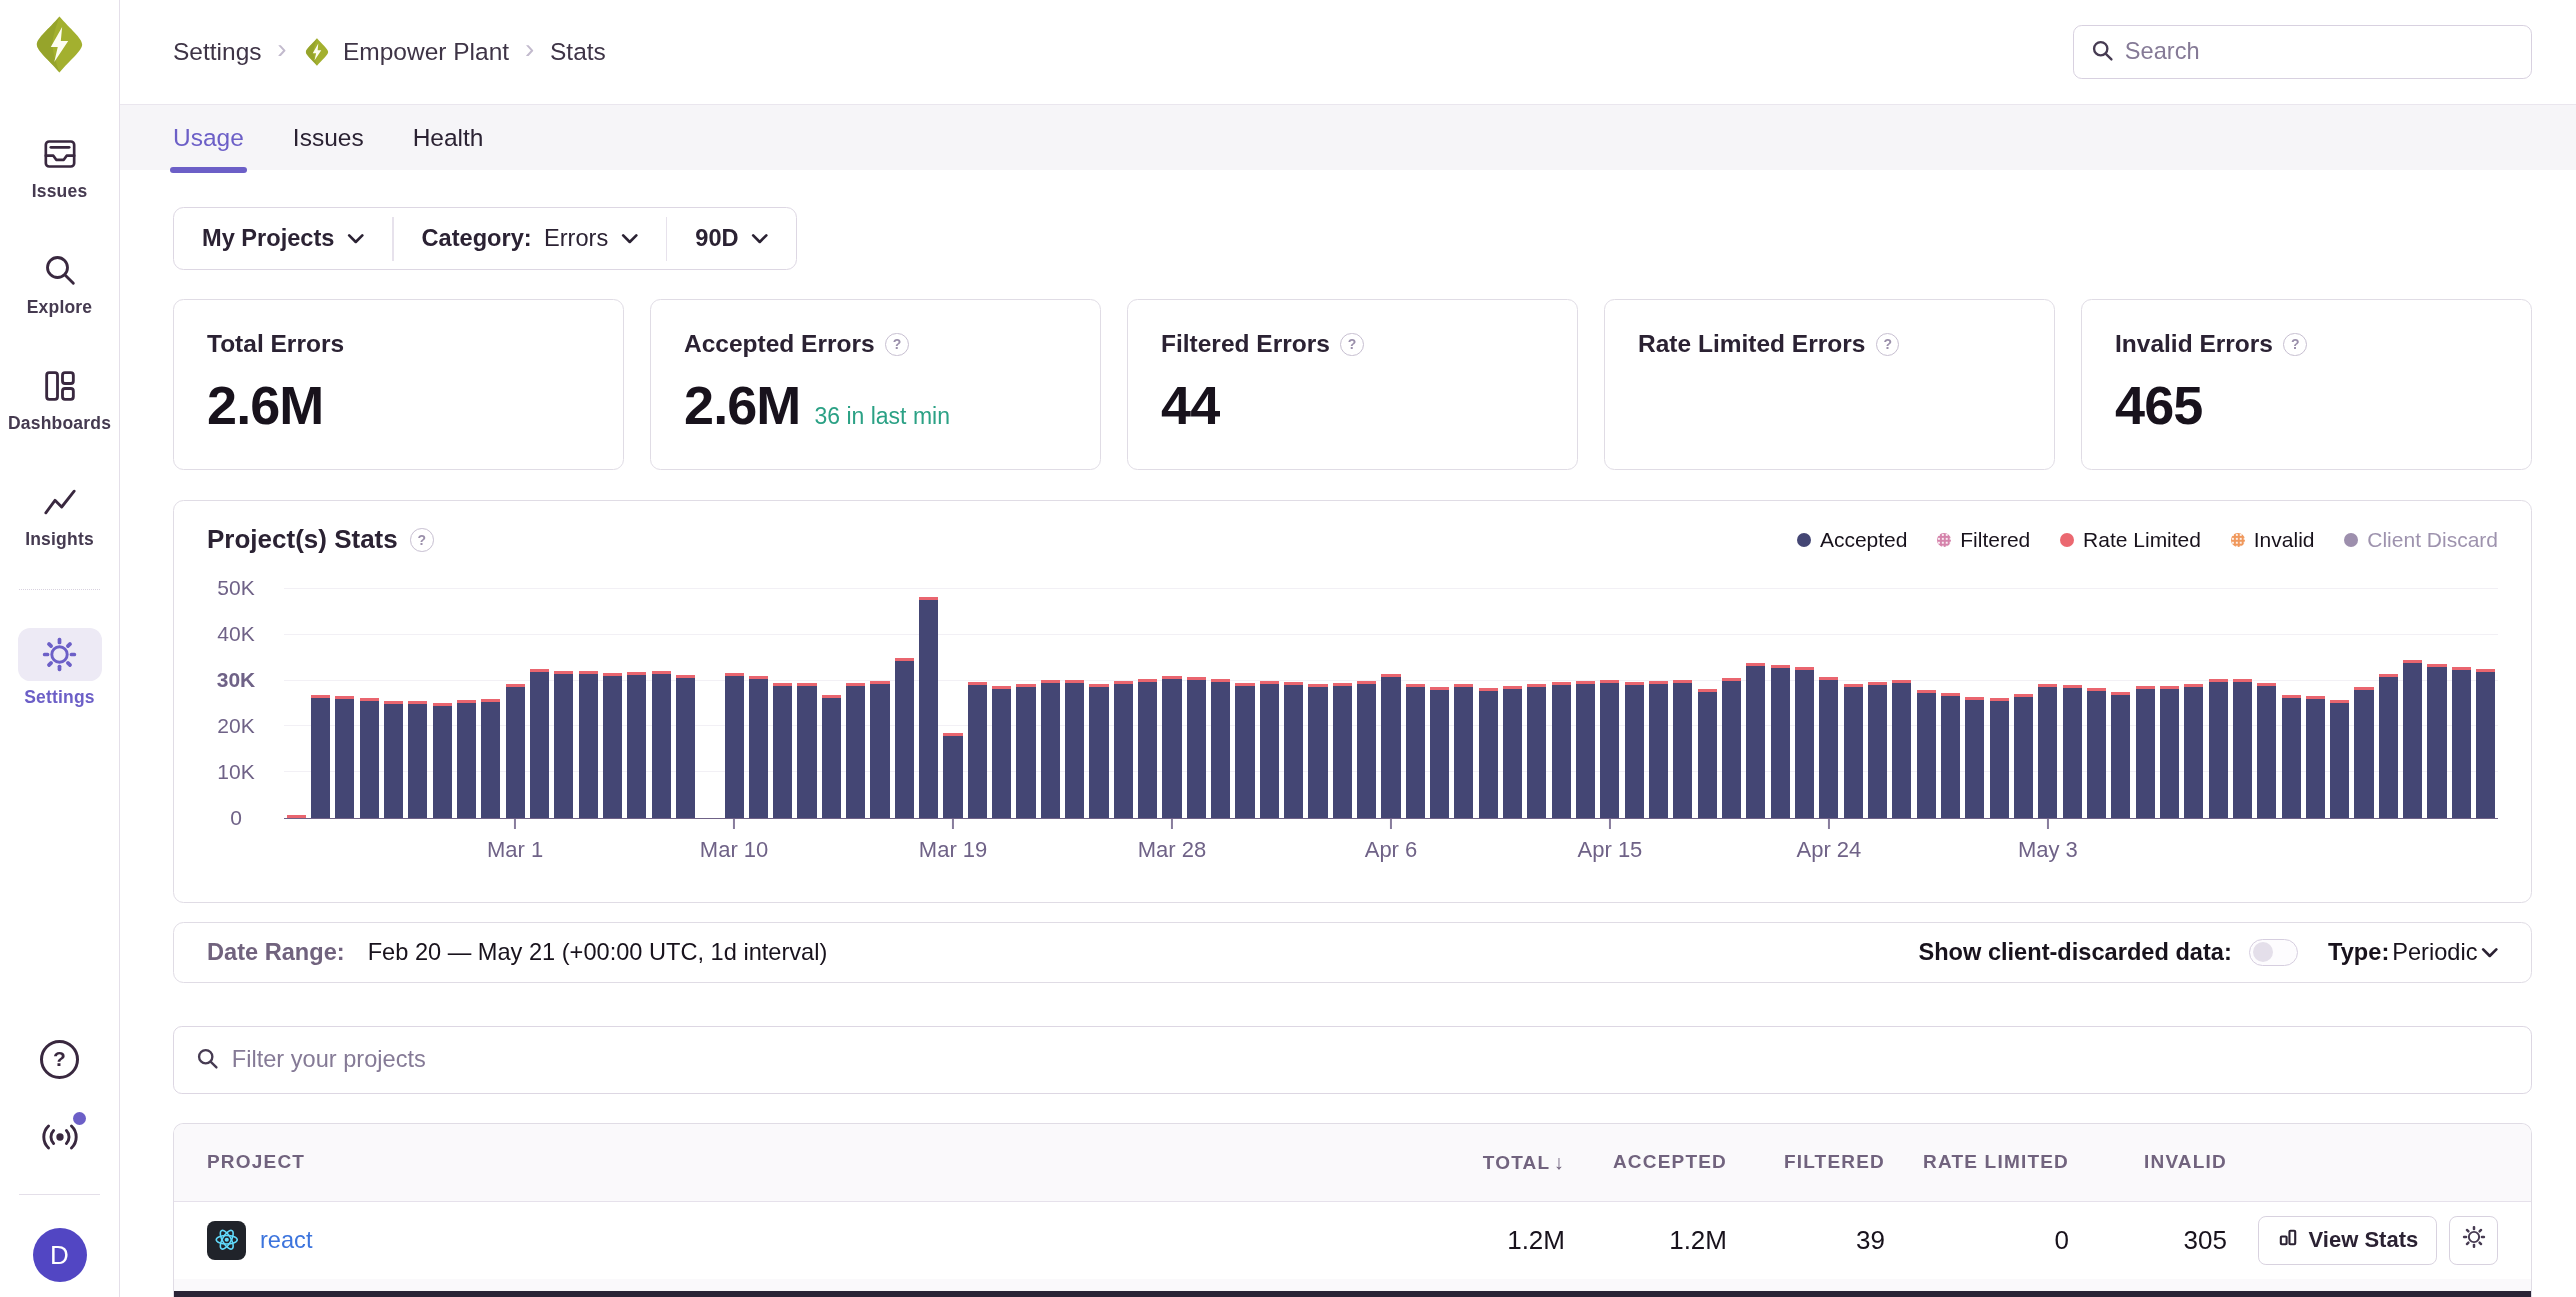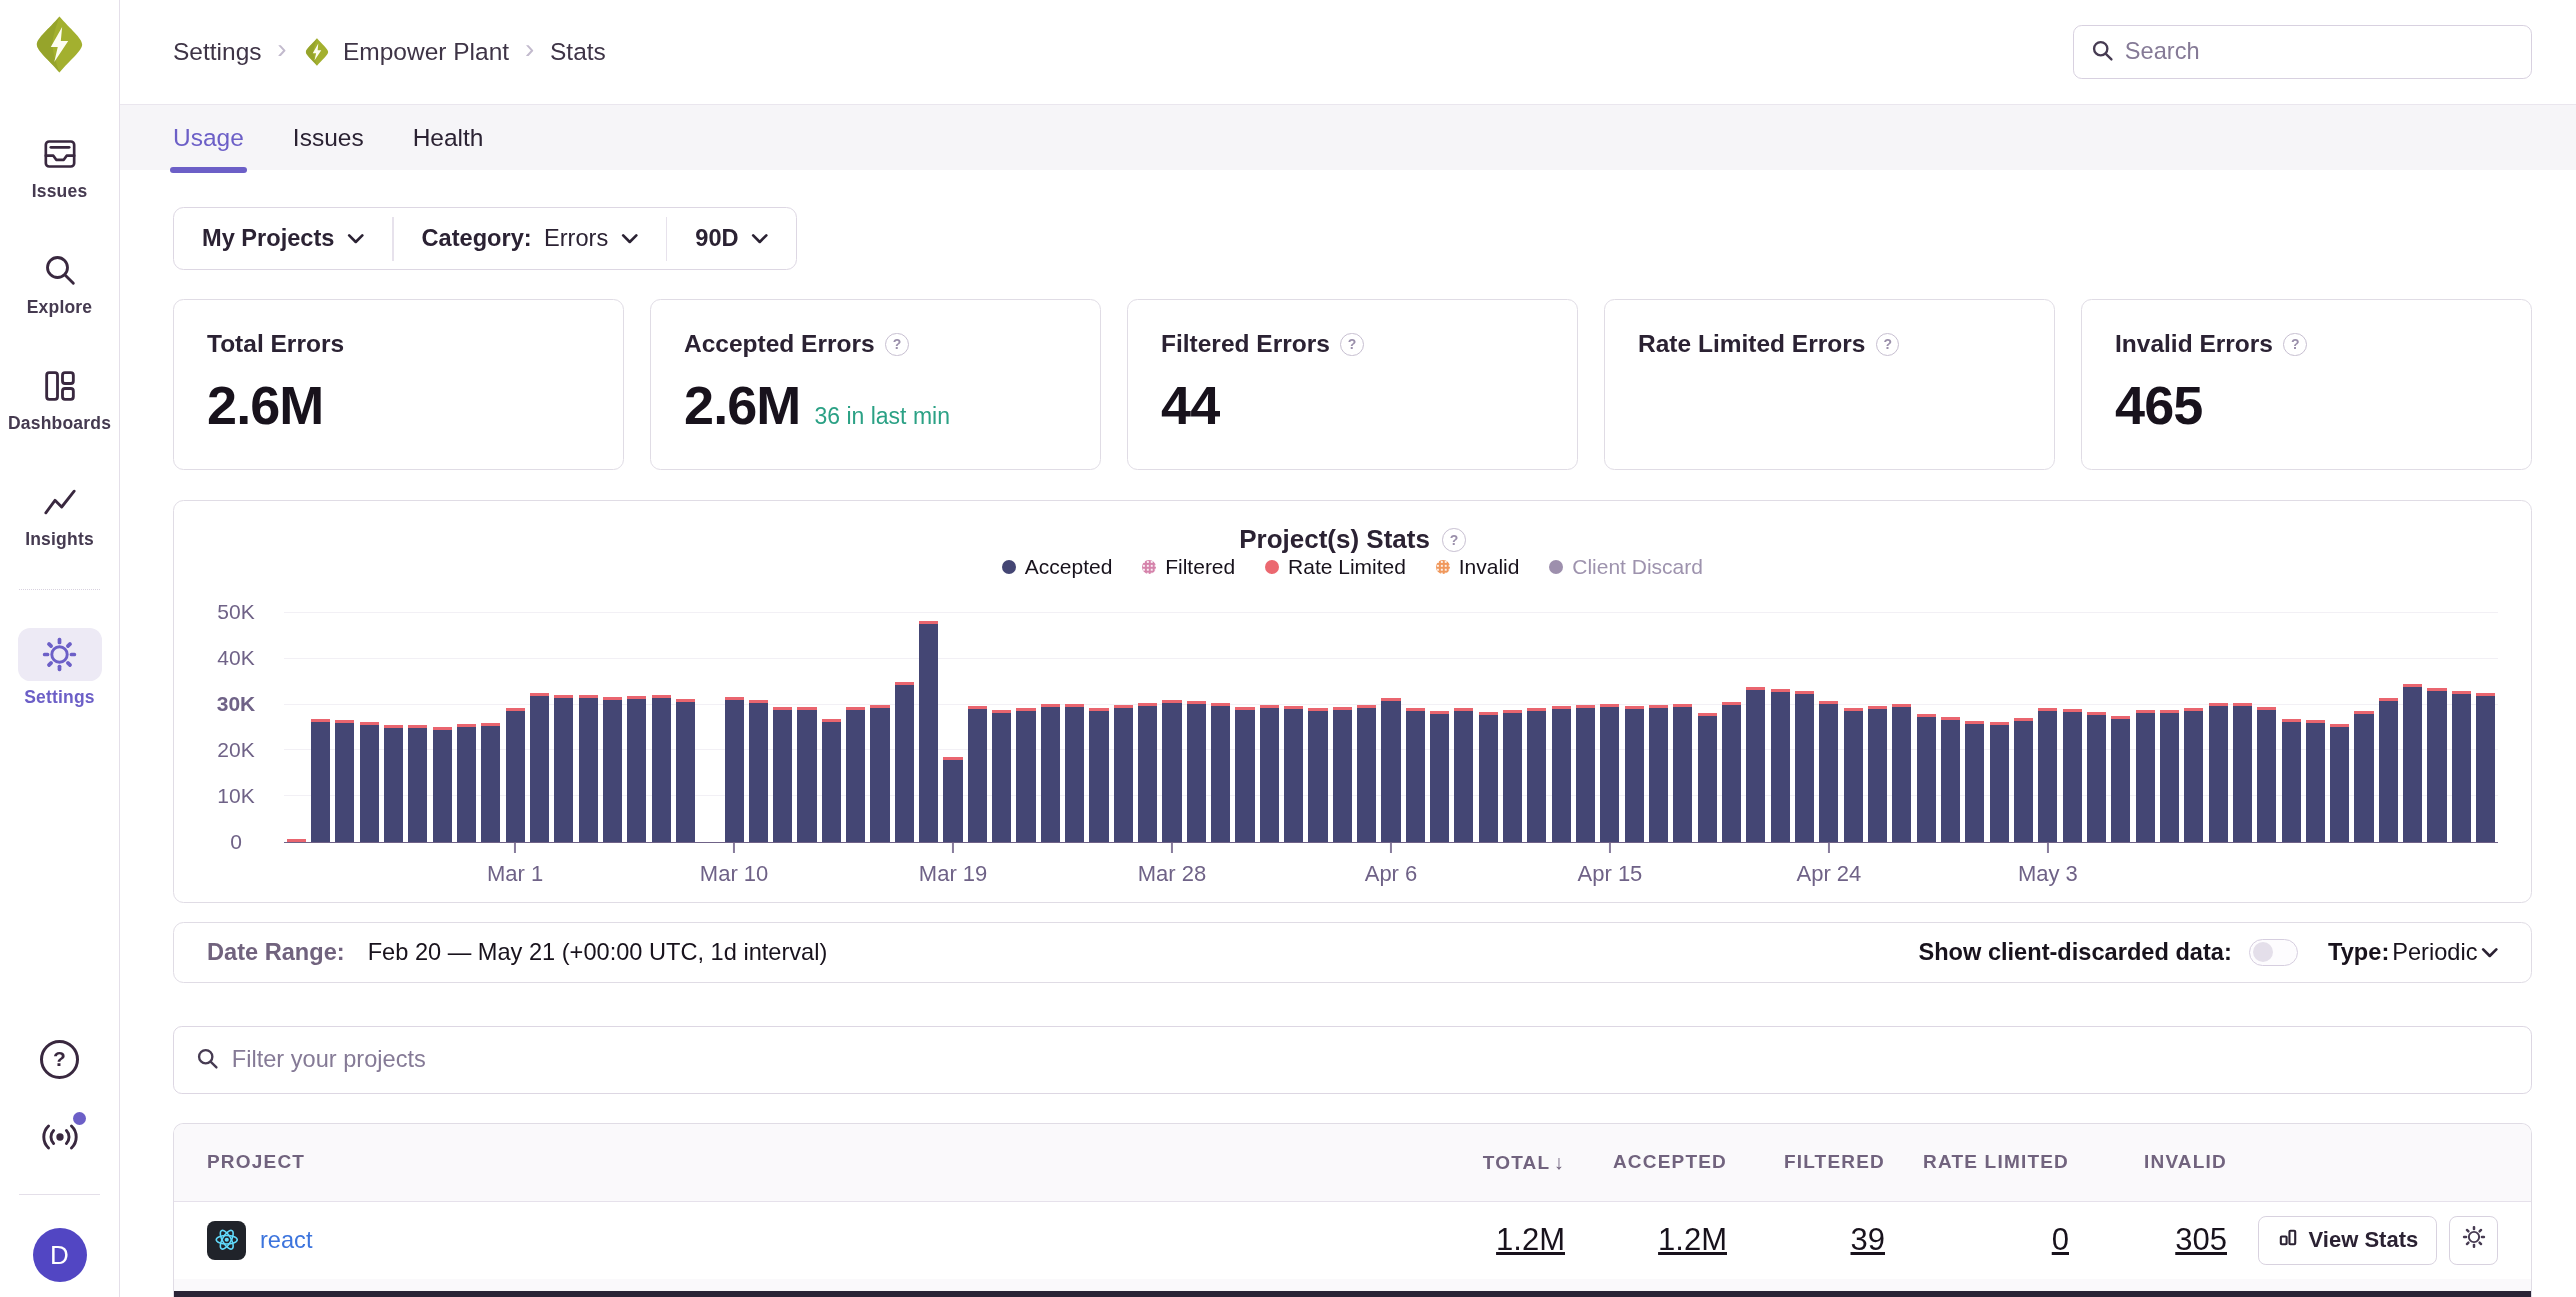--- a/index.html
+++ b/index.html
@@ -68,21 +68,21 @@
   .card-title { font-size: 24.5px; font-weight: bold; color: #2B2233; }
   .help-dot { width: 23.6px; height: 23.6px; border: 1.8px solid #C7BFD1; border-radius: 50%; color: #9A8FAA;
     font-size: 14px; font-weight: bold; display: flex; align-items: center; justify-content: center; cursor: pointer; }
   .card-value-row { margin-top: 15.8px; display: flex; align-items: baseline; gap: 14px; }
   .card-value { font-size: 54px; font-weight: 600; letter-spacing: -0.9px; color: #18121C; }
   .card-sub { font-size: 23px; color: #2BA185; }
 
   
   .panel { border: 1.3px solid #E0DCE5; border-radius: 10.5px; background: #fff; }
   .chart-panel { margin-top: 30px; height: 403px; padding: 23px 33px 15.8px; }
-  .chart-head { display: flex; align-items: center; flex-direction: column; }
+  .chart-head { display: flex; align-items: center; }
   .chart-title-row { display: flex; align-items: center; gap: 12.3px; flex: 1; }
   .chart-title { font-size: 26px; font-weight: bold; color: #2B2233; }
   .legend { display: flex; align-items: center; gap: 30px; }
   .legend-item { display: flex; align-items: center; gap: 8.8px; font-size: 21px; color: #18121C; cursor: pointer; }
   .legend-item.muted { color: #9E93AE; }
   .dot { width: 14px; height: 14px; border-radius: 50%; }
   .dot.dotted { background-image: radial-gradient(rgba(255,255,255,.85) 1.2px, transparent 1.3px);
     background-size: 3.9px 3.9px; }
   .chart-body { margin-top: 26px; margin-left: 77px; position: relative; height: 238px;
     border-bottom: 1.8px solid #6F6287; }
@@ -121,21 +121,21 @@
   .th { font-size: 19px; font-weight: bold; color: #71637E; letter-spacing: 1.2px; }
   .cell-project { flex: 1; display: flex; align-items: center; gap: 14px; }
   .cell-total { width: 140px; text-align: right; }
   .cell-accepted { width: 162px; text-align: right; }
   .cell-filtered { width: 158px; text-align: right; }
   .cell-ratelimited { width: 184px; text-align: right; }
   .cell-invalid { width: 158px; text-align: right; }
   .cell-actions { width: 271px; display: flex; justify-content: flex-end; align-items: center; gap: 12.3px; }
   .sort-arrow { font-size: 20px; font-weight: normal; margin-left: 3.5px; }
   .trow { height: 77px; display: flex; align-items: center; padding: 0 33px; background: #fff; }
-  .trow .num { font-size: 31px; color: #18121C; text-decoration: underline; }
+  .trow .num { font-size: 26px; color: #18121C; }
   .proj-icon { width: 39px; height: 39px; border-radius: 7.9px; background: #20232A;
     display: flex; align-items: center; justify-content: center; }
   .proj-link { font-size: 23.6px; color: #3C74DD; cursor: pointer; }
   .btn { height: 49px; border: 1.3px solid #D8D2DF; border-radius: 7.9px; background: #fff; cursor: pointer;
     display: flex; align-items: center; justify-content: center; gap: 8.8px; font-size: 22px;
     font-weight: bold; color: #2B2233; padding: 0 17.5px; font-family: "Liberation Sans", sans-serif; }
   .btn.icon-only { width: 49px; padding: 0; }
   .next-band { height: 12.3px; background: #FAF9FB; }
   .dark-strip { height: 7px; background: #2A2436; }
 </style>

